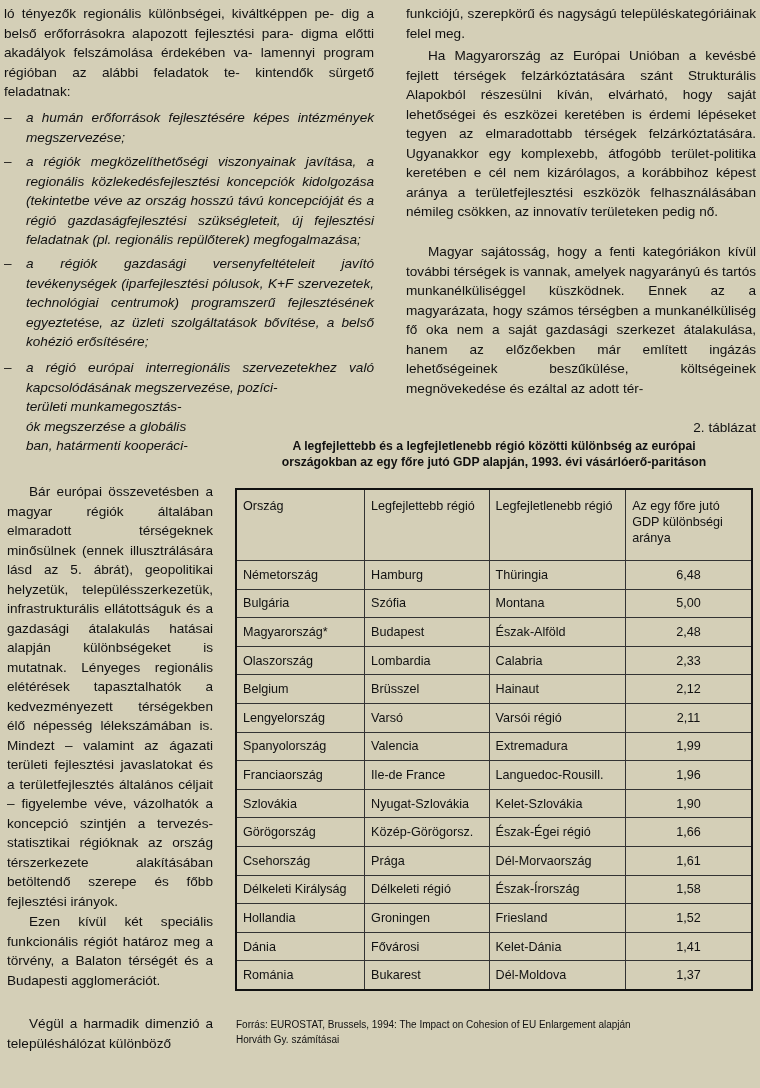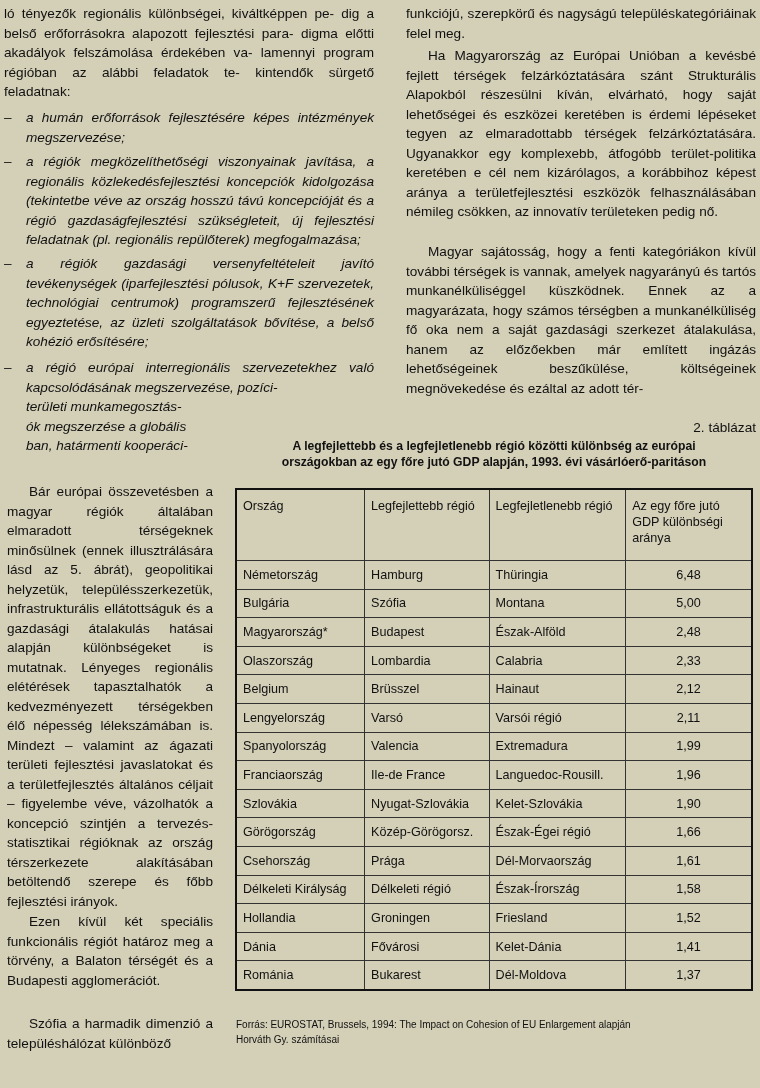--- a/index.html
+++ b/index.html
@@ -94,21 +94,21 @@
 <div class="dash-item" style="left:26px; top:397px; width:188px;">
   <span class="line">területi munkamegosztás-</span>
   <span class="line">ók megszerzése a globális</span>
   <span class="line">ban, határmenti kooperáci-</span>
 </div>
 
 <p class="p indent" style="left:7px; top:482px; width:206px;"><span>Bár európai összevetésben a magyar régiók általában elmaradott térségeknek minősülnek (ennek illusztrálására lásd az </span><span class="i">5. ábrát)</span><span>, geopolitikai helyzetük, településszerkezetük, infrastrukturális ellátottságuk és a gazdasági átalakulás hatásai alapján különbségeket is mutatnak. Lényeges regionális elétérések tapasztalhatók a kedvezményezett térségekben élő népesség lélekszámában is. Mindezt – valamint az ágazati területi fejlesztési javaslatokat és a területfejlesztés általános céljait – figyelembe véve, vázolhatók a koncepció szintjén a tervezés-statisztikai régióknak az ország térszerkezete alakításában betöltendő szerepe és főbb fejlesztési irányok.</span></p>
 
 <p class="p indent" style="left:7px; top:912px; width:206px;"><span>Ezen kívül </span><span class="i">két speciális funkcionális régiót határoz meg a törvény, a Balaton térségét és a Budapesti agglomerációt.</span></p>
 
-<p class="p indent" style="left:7px; top:1014px; width:206px;"><span>Szófia a </span><span class="i">harmadik dimenzió</span><span> a településhálózat </span><span class="i">különböző</span></p>
+<p class="p indent" style="left:7px; top:1014px; width:206px;"><span>Végül a </span><span class="i">harmadik dimenzió</span><span> a településhálózat </span><span class="i">különböző</span></p>
 
 <p class="p" style="left:406px; top:4px; width:350px;"><span class="i">funkciójú, szerepkörű és nagyságú településkategóriáinak</span><span> felel meg.</span></p>
 
 <p class="p indent" style="left:406px; top:46px; width:350px;"><span>Ha Magyarország az Európai Unióban a kevésbé fejlett térségek felzárkóztatására szánt Strukturális Alapokból részesülni kíván, elvárható, hogy saját lehetőségei és eszközei keretében is érdemi lépéseket tegyen az elmaradottabb térségek felzárkóztatására. Ugyanakkor egy komplexebb, átfogóbb terület-politika keretében e cél nem kizárólagos, a korábbihoz képest aránya a területfejlesztési eszközök felhasználásában némileg csökken, az innovatív területeken pedig nő.</span></p>
 
 <p class="p indent" style="left:406px; top:242px; width:350px;"><span class="i">Magyar sajátosság, hogy a fenti kategóriákon kívül további térségek is vannak, amelyek nagyarányú és tartós munkanélküliséggel küszködnek.</span><span> Ennek az a magyarázata, hogy számos térségben a munkanélküliség fő oka nem a saját gazdasági szerkezet átalakulása, hanem az előzőekben már említett ingázás lehetőségeinek beszűkülése, költségeinek megnövekedése és ezáltal az adott tér-</span></p>
 
 <div id="table-caption-label">2. táblázat</div>
 <div id="table-title">
   <span class="line">A legfejlettebb és a legfejletlenebb régió közötti különbség az európai</span>

